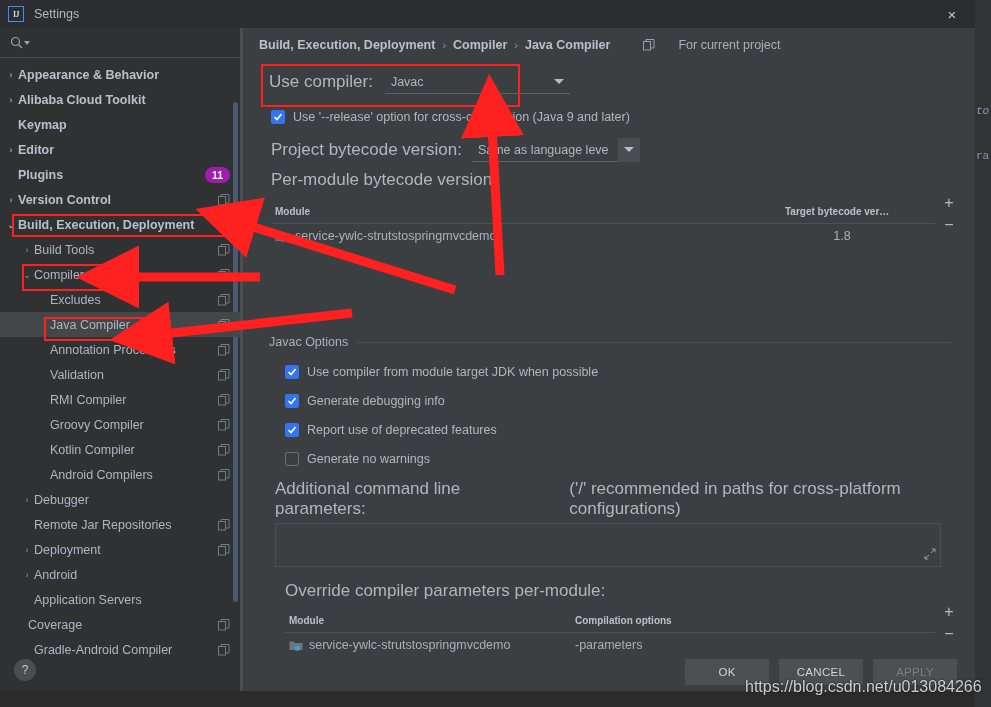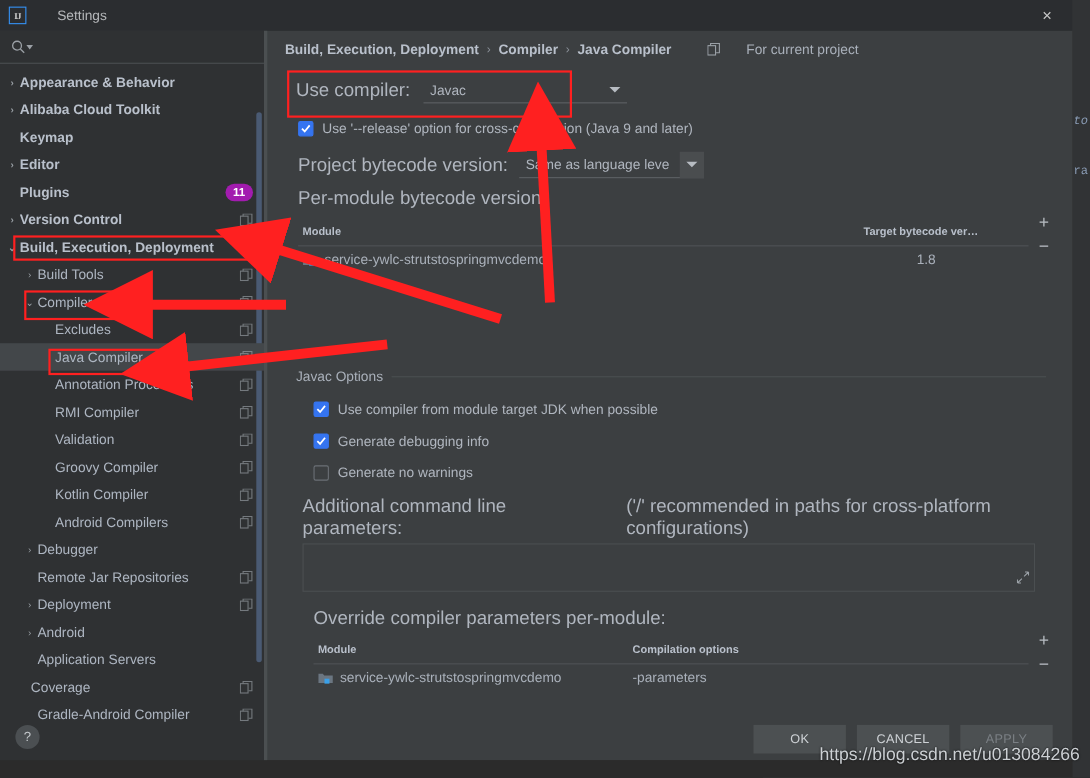--- a/index.html
+++ b/index.html
@@ -59,21 +59,21 @@
     color: #d6d6d6;
     font-size: 8px;
     font-weight: bold;
     display: flex;
     align-items: center;
     justify-content: center;
     letter-spacing: -0.5px;
     font-family: "Liberation Serif", serif;
   }
   .title-text {
-    margin-left: 28px;
+    margin-left: 10px;
     font-size: 12.5px;
     color: #b5b7ba;
   }
   .win-close {
     position: absolute;
     right: 0; top: 0;
     width: 46px; height: 28px;
     display: flex; align-items: center; justify-content: center;
     color: #c8c8c8;
     font-size: 15px;
@@ -458,29 +458,29 @@
             <div class="tree-item" style="padding-left: 36px;">
               <span class="tw"></span>
               <span class="tree-label">Annotation Processors</span>
               <span class="copy-icon"><svg width="12" height="12" viewBox="0 0 12 12">
                   <rect x="0.5" y="2.5" width="7" height="8.5" fill="none" stroke="#9aa0a6" stroke-width="1"></rect>
                   <path d="M3 2.5 V0.5 H11 V9 H8" fill="none" stroke="#9aa0a6" stroke-width="1"></path>
                 </svg></span>
             </div>
             <div class="tree-item" style="padding-left: 36px;">
               <span class="tw"></span>
+              <span class="tree-label">Validation</span>
+              <span class="copy-icon"><svg width="12" height="12" viewBox="0 0 12 12">
+                  <rect x="0.5" y="2.5" width="7" height="8.5" fill="none" stroke="#9aa0a6" stroke-width="1"></rect>
+                  <path d="M3 2.5 V0.5 H11 V9 H8" fill="none" stroke="#9aa0a6" stroke-width="1"></path>
+                </svg></span>
+            </div>
+            <div class="tree-item" style="padding-left: 36px;">
+              <span class="tw"></span>
               <span class="tree-label">RMI Compiler</span>
-              <span class="copy-icon"><svg width="12" height="12" viewBox="0 0 12 12">
-                  <rect x="0.5" y="2.5" width="7" height="8.5" fill="none" stroke="#9aa0a6" stroke-width="1"></rect>
-                  <path d="M3 2.5 V0.5 H11 V9 H8" fill="none" stroke="#9aa0a6" stroke-width="1"></path>
-                </svg></span>
-            </div>
-            <div class="tree-item" style="padding-left: 36px;">
-              <span class="tw"></span>
-              <span class="tree-label">Validation</span>
               <span class="copy-icon"><svg width="12" height="12" viewBox="0 0 12 12">
                   <rect x="0.5" y="2.5" width="7" height="8.5" fill="none" stroke="#9aa0a6" stroke-width="1"></rect>
                   <path d="M3 2.5 V0.5 H11 V9 H8" fill="none" stroke="#9aa0a6" stroke-width="1"></path>
                 </svg></span>
             </div>
             <div class="tree-item" style="padding-left: 36px;">
               <span class="tw"></span>
               <span class="tree-label">Groovy Compiler</span>
               <span class="copy-icon"><svg width="12" height="12" viewBox="0 0 12 12">
                   <rect x="0.5" y="2.5" width="7" height="8.5" fill="none" stroke="#9aa0a6" stroke-width="1"></rect>
@@ -637,20 +637,28 @@
               </span>
               <span class="cb-text">Use compiler from module target JDK when possible</span>
             </div>
             <div class="cb-row" style="height: 29px;">
               <span class="cbx on">
                 <svg width="10" height="10" viewBox="0 0 10 10">
                   <polyline points="1.5,5 4,7.5 8.5,2" fill="none" stroke="#fff" stroke-width="1.6"></polyline>
                 </svg>
               </span>
               <span class="cb-text">Generate debugging info</span>
+            </div>
+            <div class="cb-row" style="height: 29px;">
+              <span class="cbx on">
+                <svg width="10" height="10" viewBox="0 0 10 10">
+                  <polyline points="1.5,5 4,7.5 8.5,2" fill="none" stroke="#fff" stroke-width="1.6"></polyline>
+                </svg>
+              </span>
+              <span class="cb-text">Report use of deprecated features</span>
             </div>
             <div class="cb-row" style="height: 29px;">
               <span class="cbx off"></span>
               <span class="cb-text">Generate no warnings</span>
             </div>
           </div>
 
         <div class="row" style="padding-left:16px; margin-top:6px;">
           <span class="lbl">Additional command line parameters:</span>
           <span class="lbl" style="margin-left:50px;">('/' recommended in paths for cross-platform configurations)</span>

